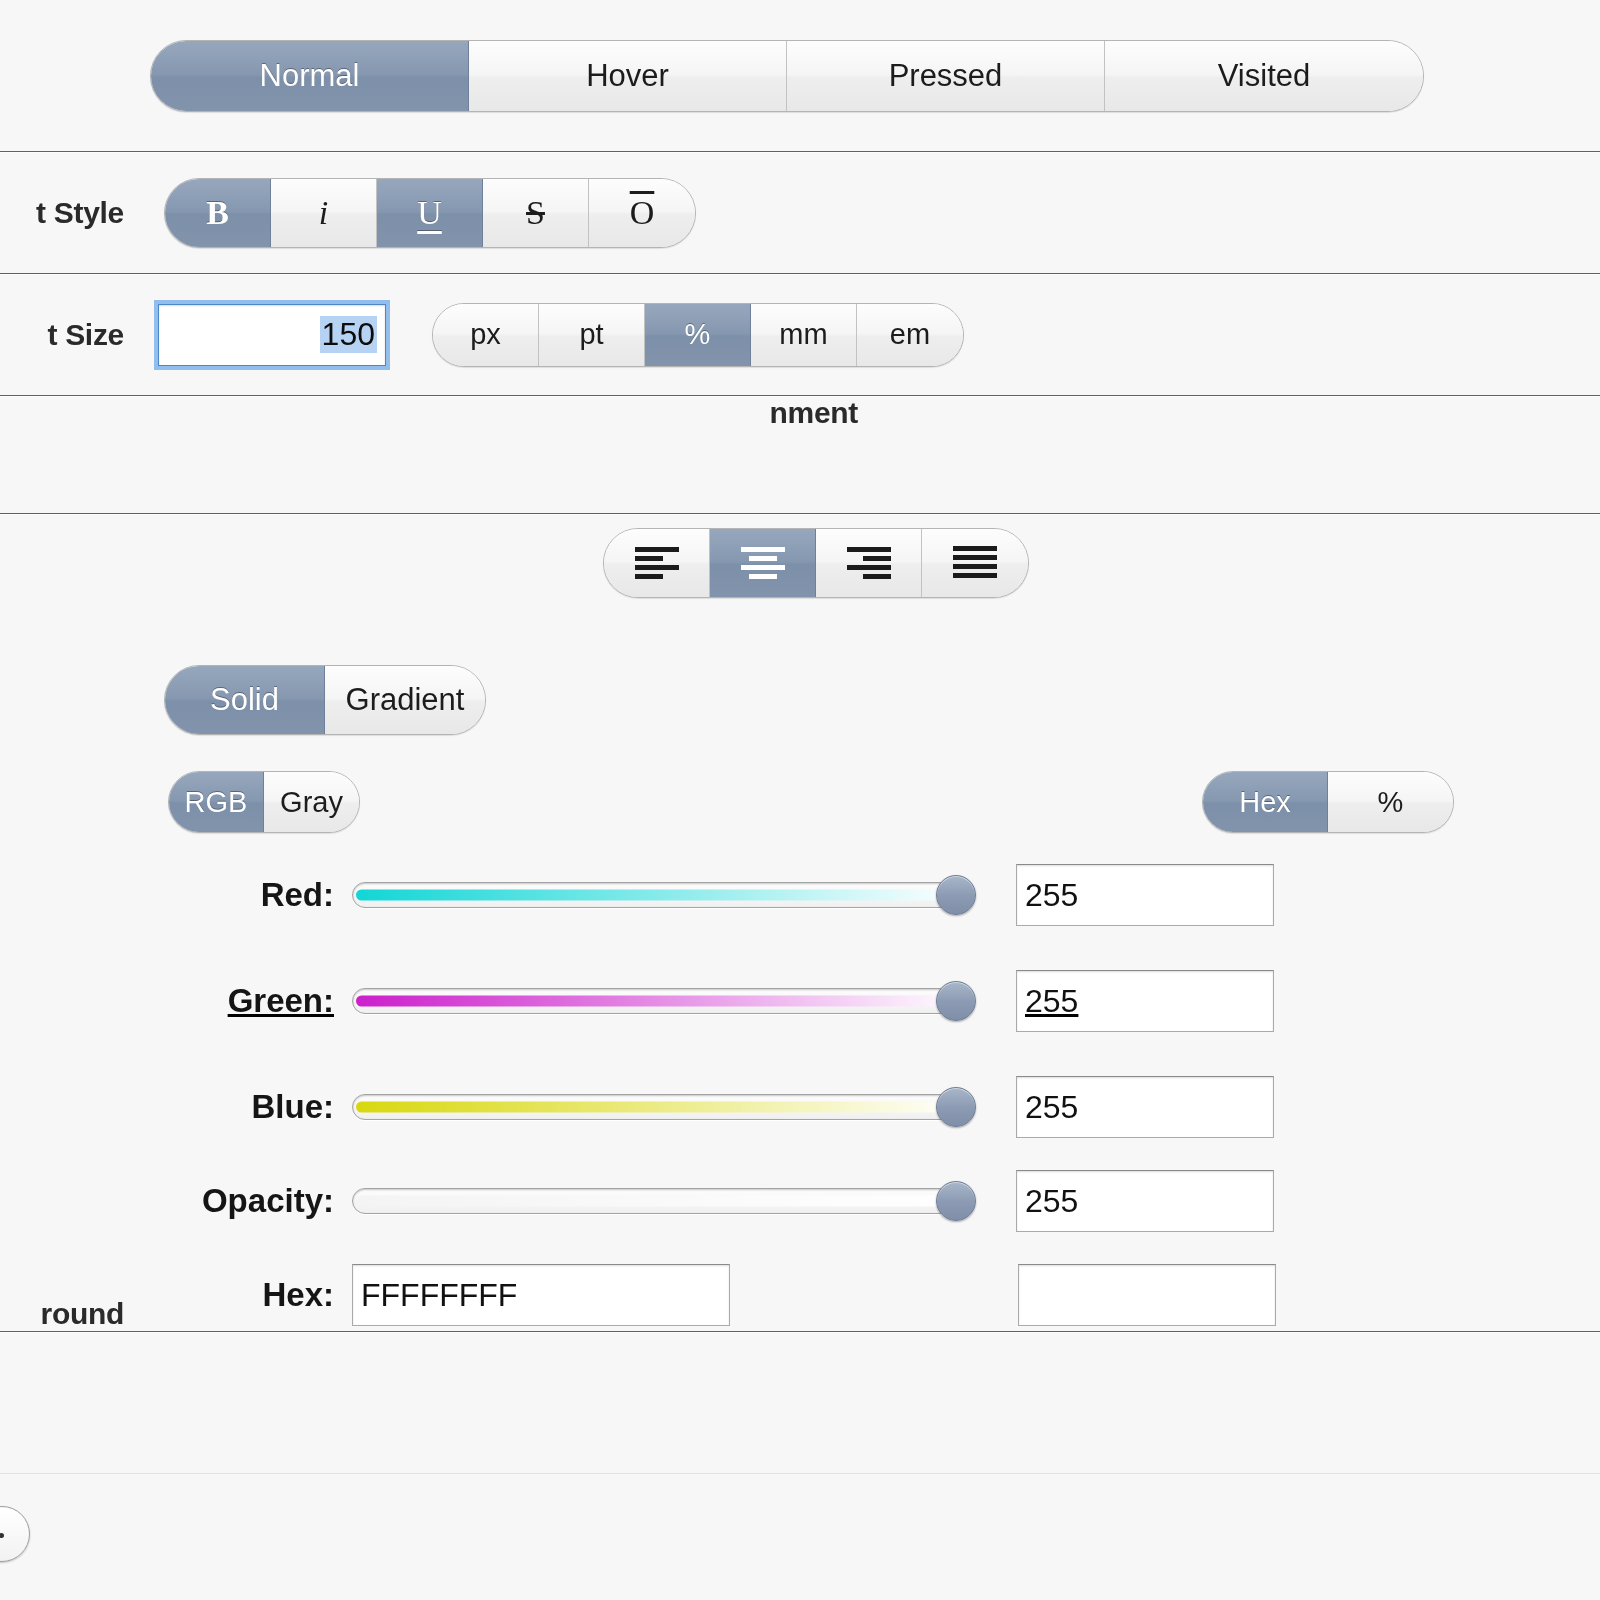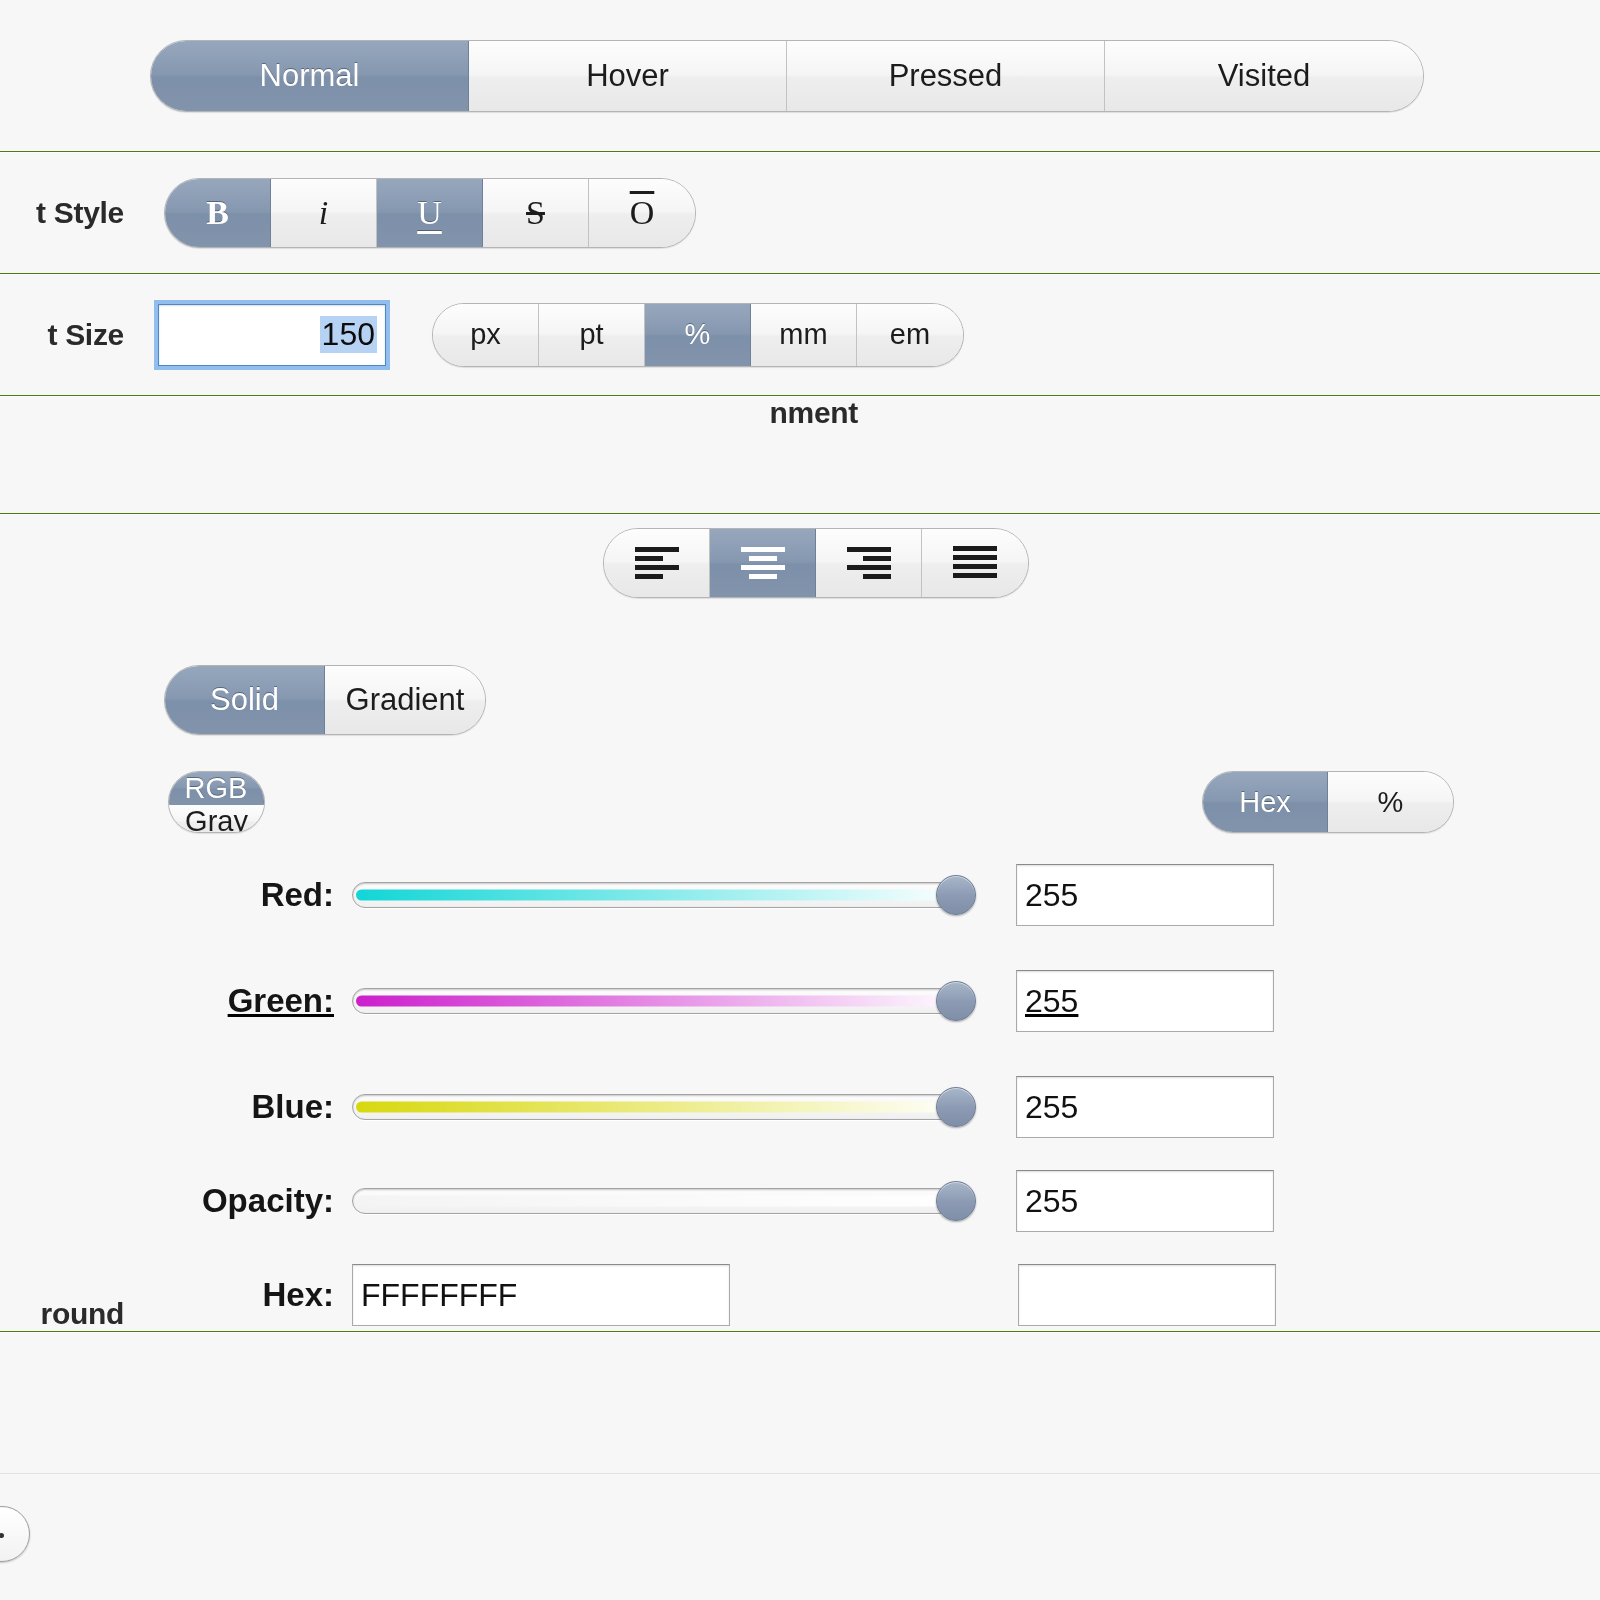--- a/index.html
+++ b/index.html
@@ -87,21 +87,21 @@
   .align-ico { display: block; }
   .align-ico rect { fill: #1b1b1b; }
   .seg-item.on .align-ico rect { fill: #ffffff; }
 
   
   .seg-bg { height: 70px; }
   .seg-bg .seg-item { width: 160px; font-size: 31px; }
   .seg-bg .seg-item:first-child { width: 160px; }
 
   
-  .seg-mode { height: 62px; flex-direction: column; }
+  .seg-mode { height: 62px; }
   .seg-mode .seg-item { width: 95px; font-size: 29px; }
 
   
   .seg-hex { height: 62px; }
   .seg-hex .seg-item { width: 125px; font-size: 29px; }
   .seg-hex .seg-item:last-child { width: 125px; }
 
   
   .tfield {
     background: #ffffff;

